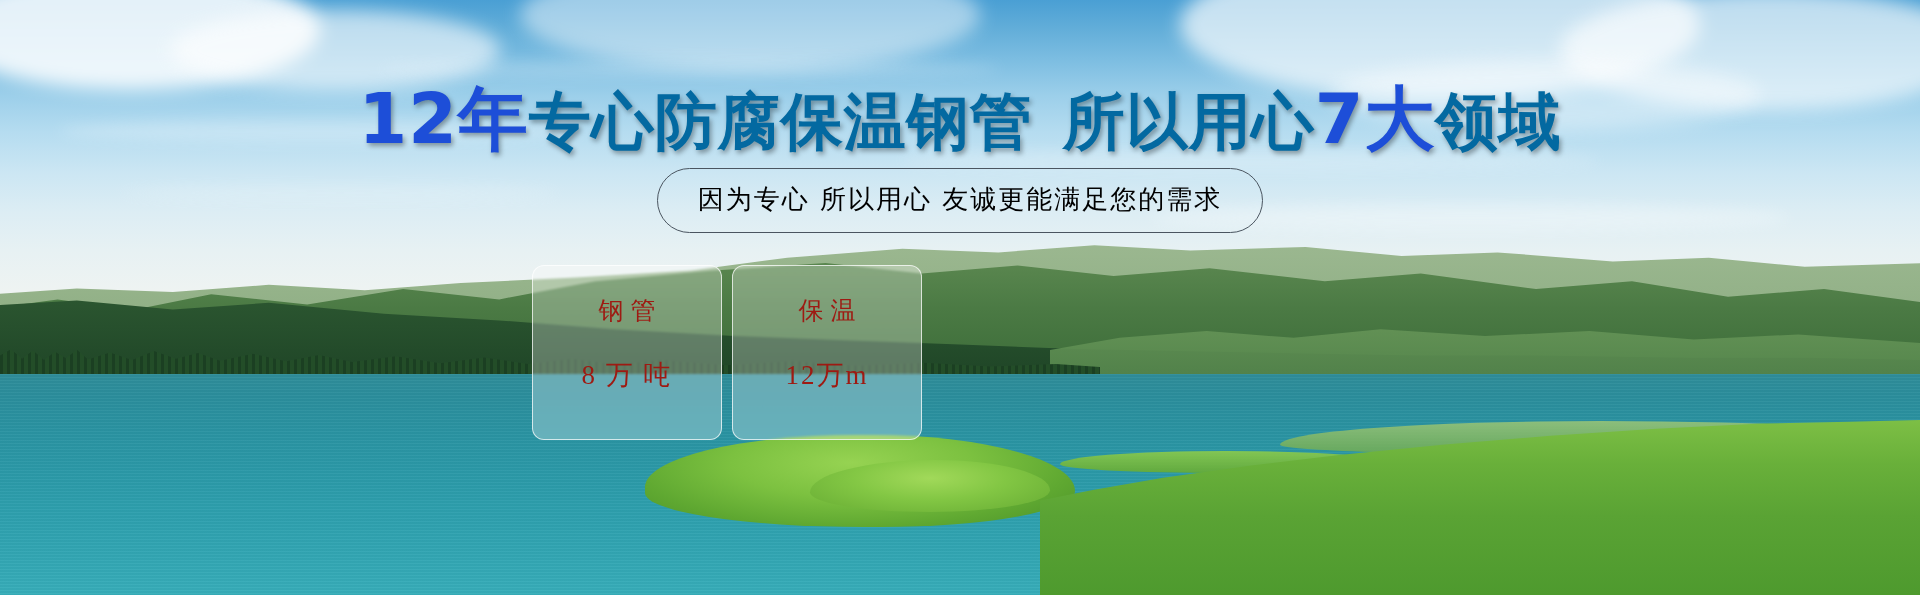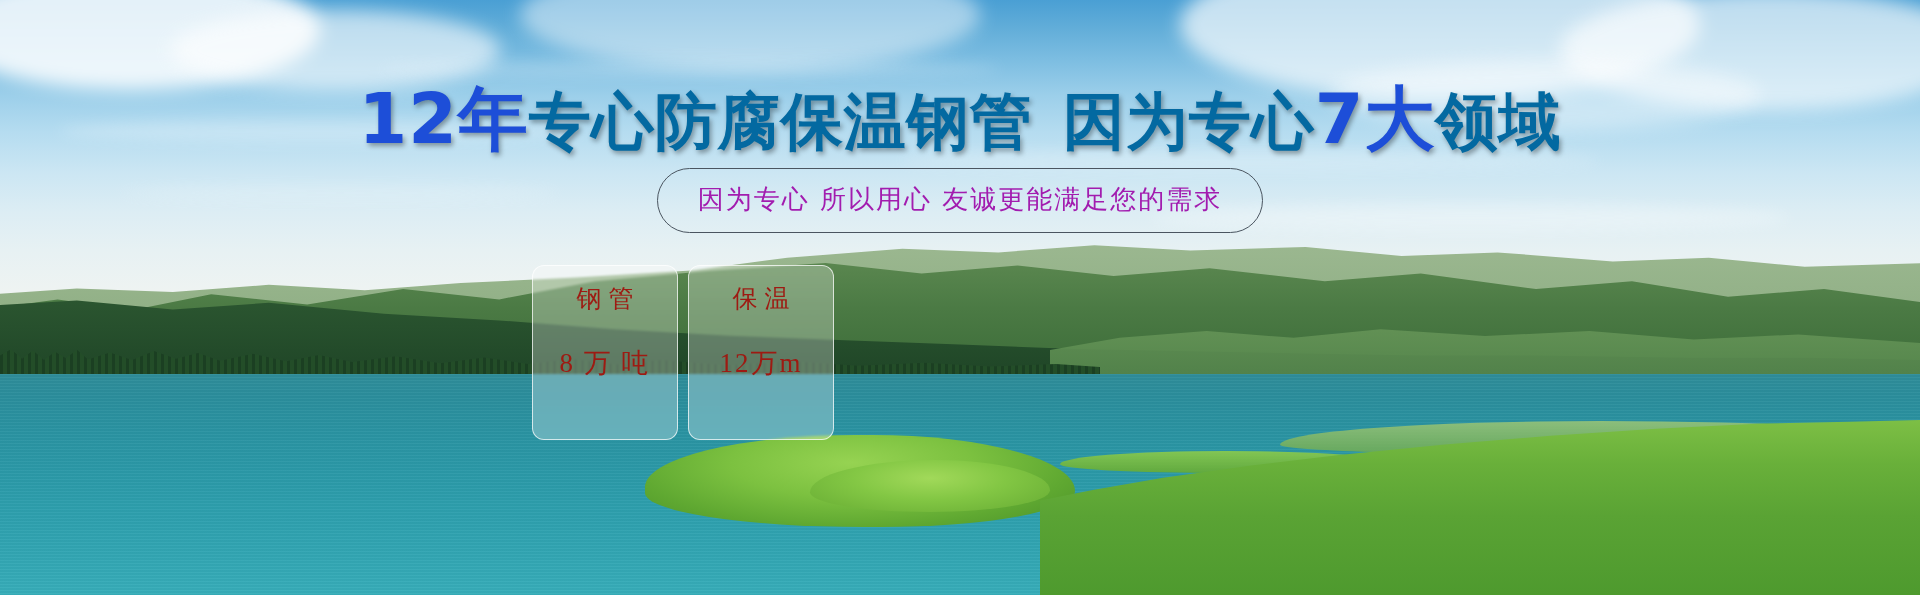--- a/index.html
+++ b/index.html
@@ -95,38 +95,38 @@
   .hl-dark { color:#0369a1; }
   .hl-gap { display:inline-block; width:30px; }
 
   
   .pill-wrap { position:absolute; left:0; top:168px; width:1920px; text-align:center; }
   .pill {
     display:inline-block;
     padding:13px 40px 15px;
     border:1.5px solid #4a5560;
     border-radius:34px;
-    font-size:26px; color:#a21caf; letter-spacing:2px;
+    font-size:26px; color:#000000; letter-spacing:2px;
     font-family:"DejaVu Sans","Liberation Sans",sans-serif;
     background:transparent;
   }
 
   
   .cards {
     position:absolute; left:532px; top:265px;
     display:flex; gap:10px;
   }
   .card {
-    width:146px; height:175px;
+    width:190px; height:175px;
     border:1px solid rgba(255,255,255,.72);
     border-radius:12px;
     background:rgba(255,255,255,.28);
     display:flex; flex-direction:column;
     align-items:center; justify-content:flex-start;
-    padding-top:16px;
+    padding-top:28px;
     backdrop-filter:blur(1px);
   }
   .card-label {
     font-size:25px; color:#9e1a12; letter-spacing:7px;
     text-indent:7px; font-weight:500;
     font-family:"DejaVu Sans","Liberation Sans",sans-serif;
   }
   .card-value {
     margin-top:30px; font-size:27px; color:#9e1a12;
     letter-spacing:2px; white-space:nowrap;
@@ -175,21 +175,21 @@
   </div>
 
   <div class="sandbar"></div>
   <div class="island-sm"></div>
   <div class="island"></div>
   <div class="island2"></div>
   <div class="grass-mid"></div>
   <div class="grass-fore"></div>
 
   <div class="headline">
-    <span class="hl-red">12年</span><span class="hl-dark">专心防腐保温钢管</span><span class="hl-gap"></span><span class="hl-dark">因为专心</span><span class="hl-red">7大</span><span class="hl-dark">领域</span>
+    <span class="hl-red">12年</span><span class="hl-dark">专心防腐保温钢管</span><span class="hl-gap"></span><span class="hl-dark">所以用心</span><span class="hl-red">7大</span><span class="hl-dark">领域</span>
   </div>
 
   <div class="pill-wrap">
     <span class="pill">因为专心 所以用心  友诚更能满足您的需求</span>
   </div>
 
   <div class="cards">
 
     <div class="card">
       <div class="card-label">钢管</div>

